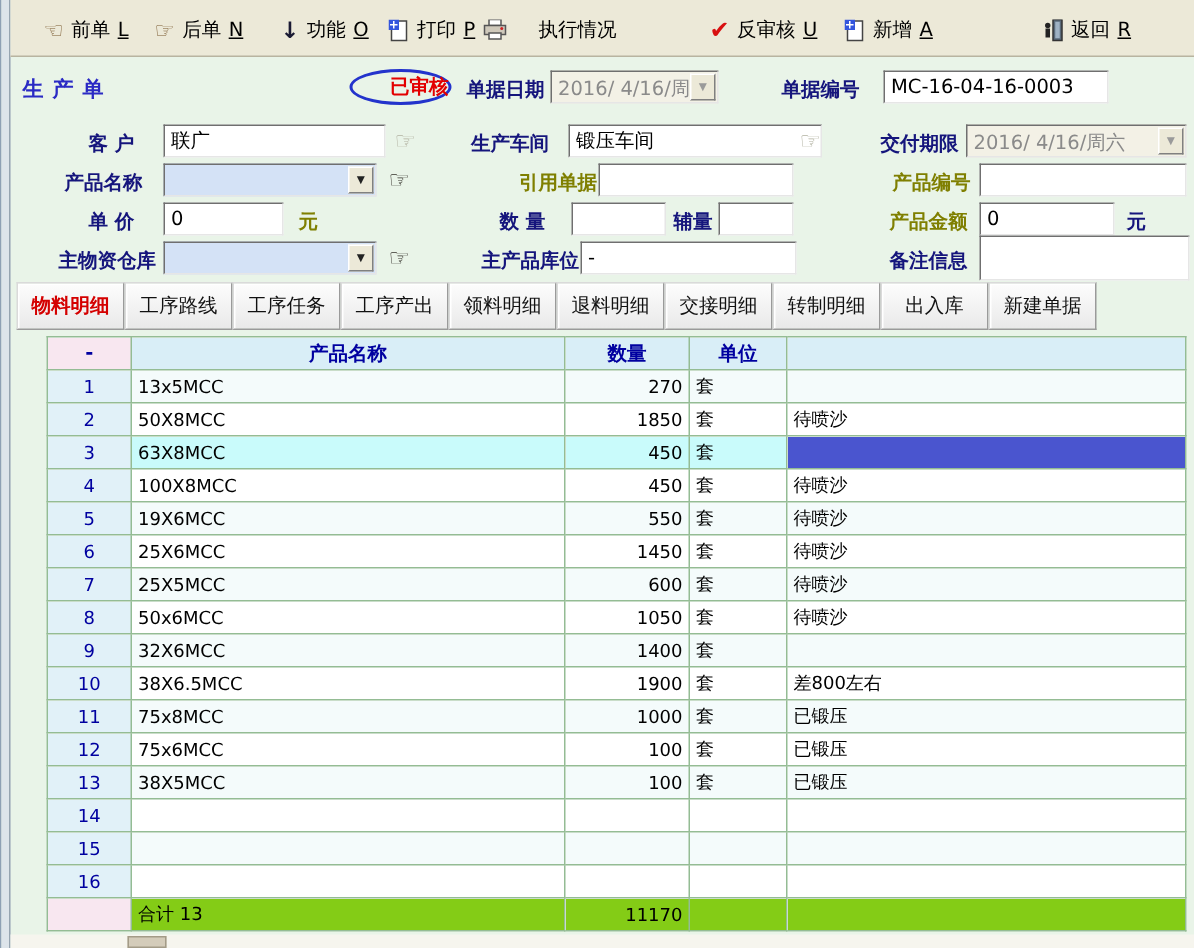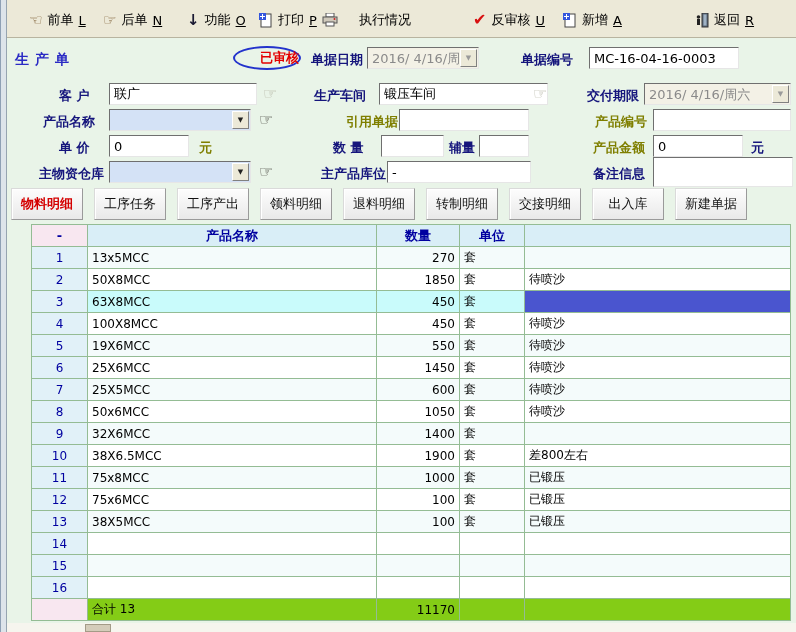--- a/index.html
+++ b/index.html
@@ -34,21 +34,21 @@
   .combo .arrow-btn { position:absolute; right:1px; top:1px; width:17px; height:18px; background:#ece9d8;
            border:1px solid #808080; border-top-color:#fff; border-left-color:#fff;
            display:flex; align-items:center; justify-content:center; font-size:7px; color:#222; }
   .combo.disabled { background:#f3f1e6; color:#8a8a8a; }
   .combo.disabled .arrow-btn { color:#9a9a9a; }
   .hand-btn { position:absolute; font-size:16px; line-height:1; }
   .hand-btn.gray { color:#b2b2a2; }
   .hand-btn.dark { color:#33302a; }
 
   
-  .tab-bar { position:absolute; left:10px; top:188px; width:780px; height:34px; display:flex; gap:11px; }
+  .tab-bar { position:absolute; left:10px; top:188px; width:780px; height:34px; display:flex; gap:0; }
   .tab { width:72px; height:32px; display:flex; align-items:center; justify-content:center;
          background:linear-gradient(#fdfdfd,#e9e9e9); border:1px solid #9a9a9a;
          border-top-color:#dadada; border-left-color:#dadada; box-shadow:inset 1px 1px 0 #fff;
          font-size:13px; color:#111; white-space:nowrap; }
   .tab.active { color:#d40000; font-weight:bold; }
 
   
   .grid { position:absolute; left:30px; top:224px; width:760px; border-collapse:collapse; table-layout:fixed;
           font-size:12px; background:#fff; }
   .grid td, .grid th { border:1px solid #94bc94; height:22px; overflow:hidden; white-space:nowrap; padding:0 4px; }
@@ -199,26 +199,27 @@
     <span class="arrow-btn">▼</span>
   </div>
   <span class="hand-btn dark" style="left:258px; top:164px">☞</span>
   <div class="lbl" style="left:320px; top:165px">主产品库位</div>
   <input class="inp" style="left: 386px; top: 161px; width: 144px;" value="-">
   <div class="lbl" style="left:592px; top:165px">备注信息</div>
   <input class="inp" style="left: 652px; top: 157px; width: 140px; height: 30px;" value="">
 
   <div class="tab-bar">
       <div class="tab active">物料明细</div>
+      <div class="tab">工序路线</div>
       <div class="tab">工序任务</div>
       <div class="tab">工序产出</div>
       <div class="tab">领料明细</div>
       <div class="tab">退料明细</div>
+      <div class="tab">交接明细</div>
       <div class="tab">转制明细</div>
-      <div class="tab">交接明细</div>
       <div class="tab">出入库</div>
       <div class="tab">新建单据</div>
     </div>
 
   <table class="grid">
     <colgroup>
         <col class="c-num">
         <col class="c-name">
         <col class="c-qty">
         <col class="c-unit">

